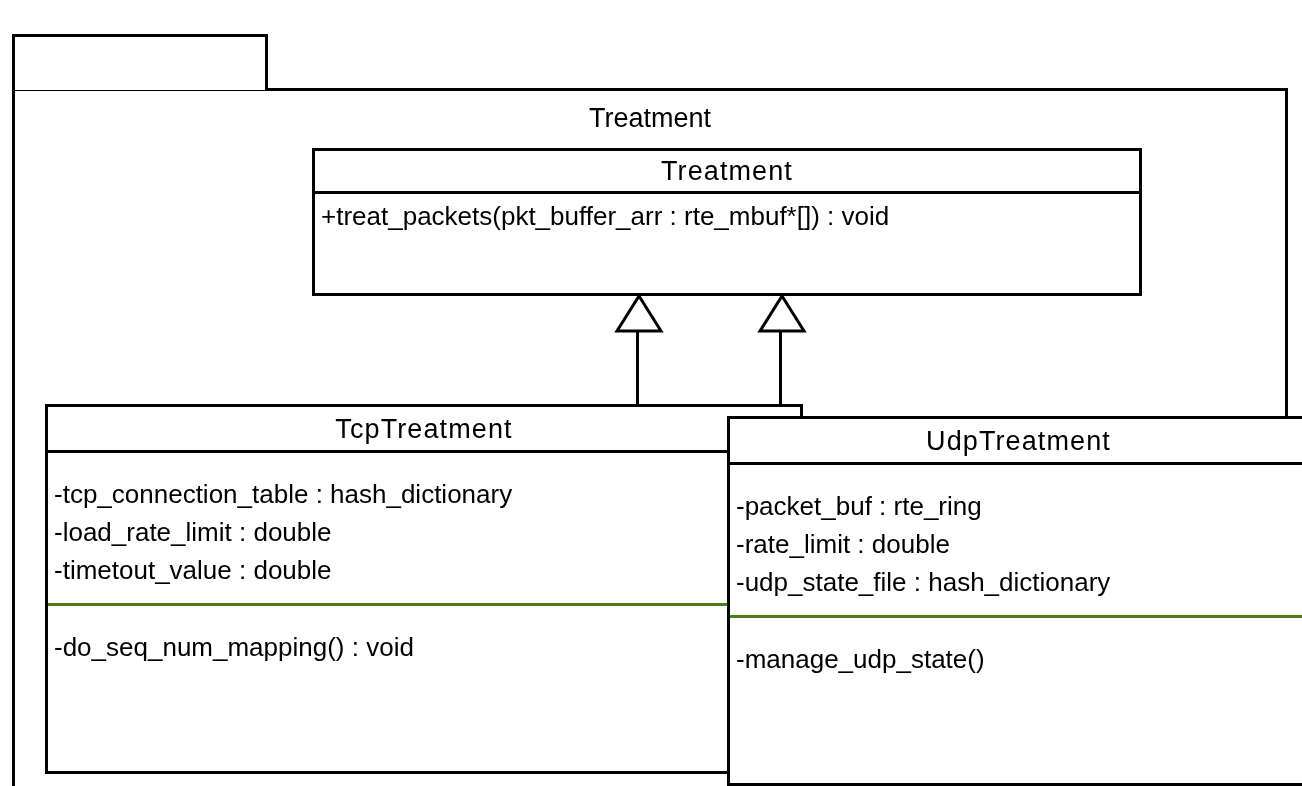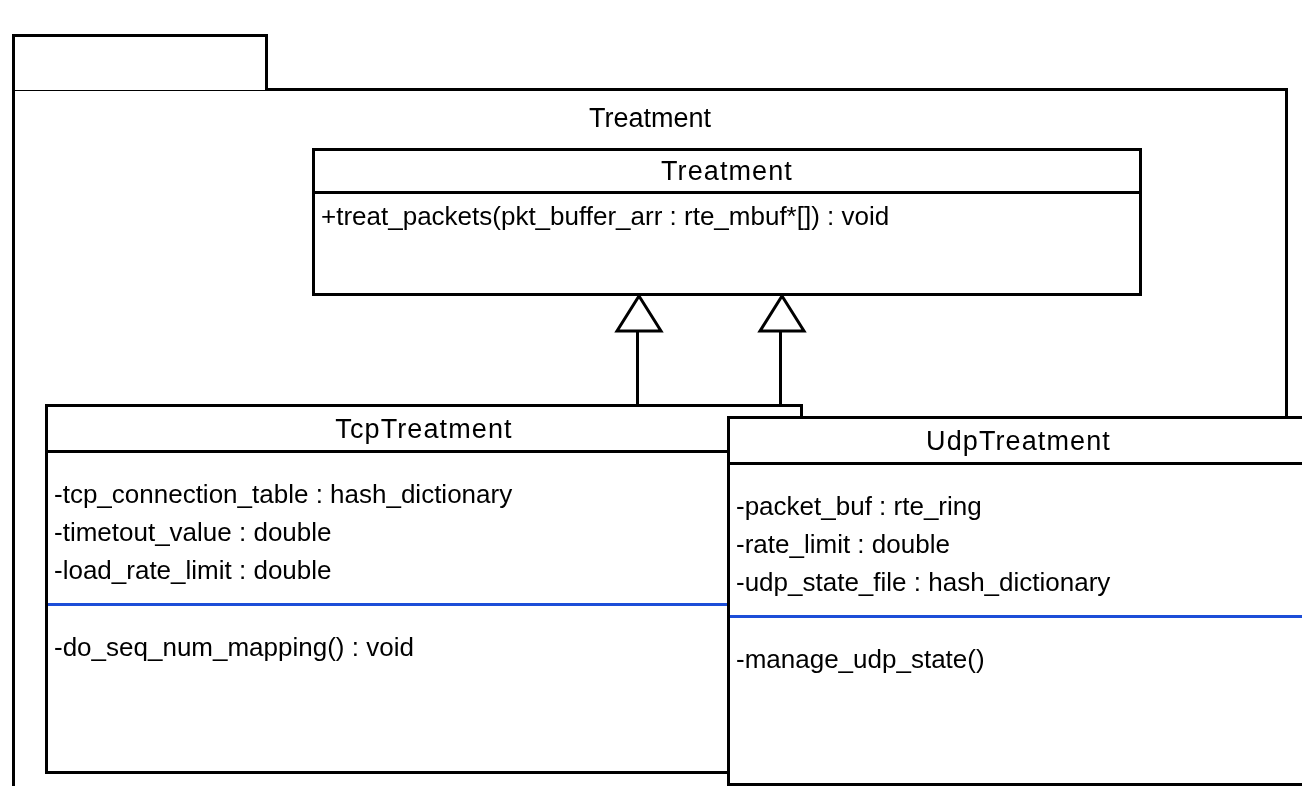--- a/index.html
+++ b/index.html
@@ -72,21 +72,21 @@
     line-height: 28px;
     padding: 8px 4px 7px 4px;
     border-bottom: 3px solid #000;
     white-space: nowrap;
     overflow: hidden;
   }
   .uml-class .compartment {
     padding: 22px 0 4px 0;
   }
   .uml-class .compartment.with-sep {
-    border-bottom: 3px solid #1d4ed8;
+    border-bottom: 3px solid #4d7c0f;
   }
   .uml-class .member {
     font-size: 26px;
     line-height: 38px;
     padding-left: 6px;
     white-space: nowrap;
     overflow: hidden;
   }
 
   
@@ -152,22 +152,22 @@
 
   <svg class="gen-arrow" style="left:757px; top:270px; width:50px; height:40px;" viewBox="0 0 50 40">
     <polygon points="25,2 47,37 3,37" fill="#ffffff" stroke="#000000" stroke-width="3"></polygon>
   </svg>
   <div class="gen-stem" style="left:779px; top:303px; height:78px;"></div>
 
   <div class="uml-class" id="class-tcptreatment">
     <div class="cls-title">TcpTreatment</div>
     <div class="compartment attrs with-sep">
       <div class="member">-tcp_connection_table : hash_dictionary</div>
+      <div class="member">-load_rate_limit : double</div>
       <div class="member">-timetout_value : double</div>
-      <div class="member">-load_rate_limit : double</div>
     </div>
     <div class="compartment ops">
       <div class="member">-do_seq_num_mapping() : void</div>
     </div>
   </div>
 
   <div class="uml-class" id="class-udptreatment">
     <div class="cls-title">UdpTreatment</div>
     <div class="compartment attrs with-sep">
       <div class="member">-packet_buf : rte_ring</div>

